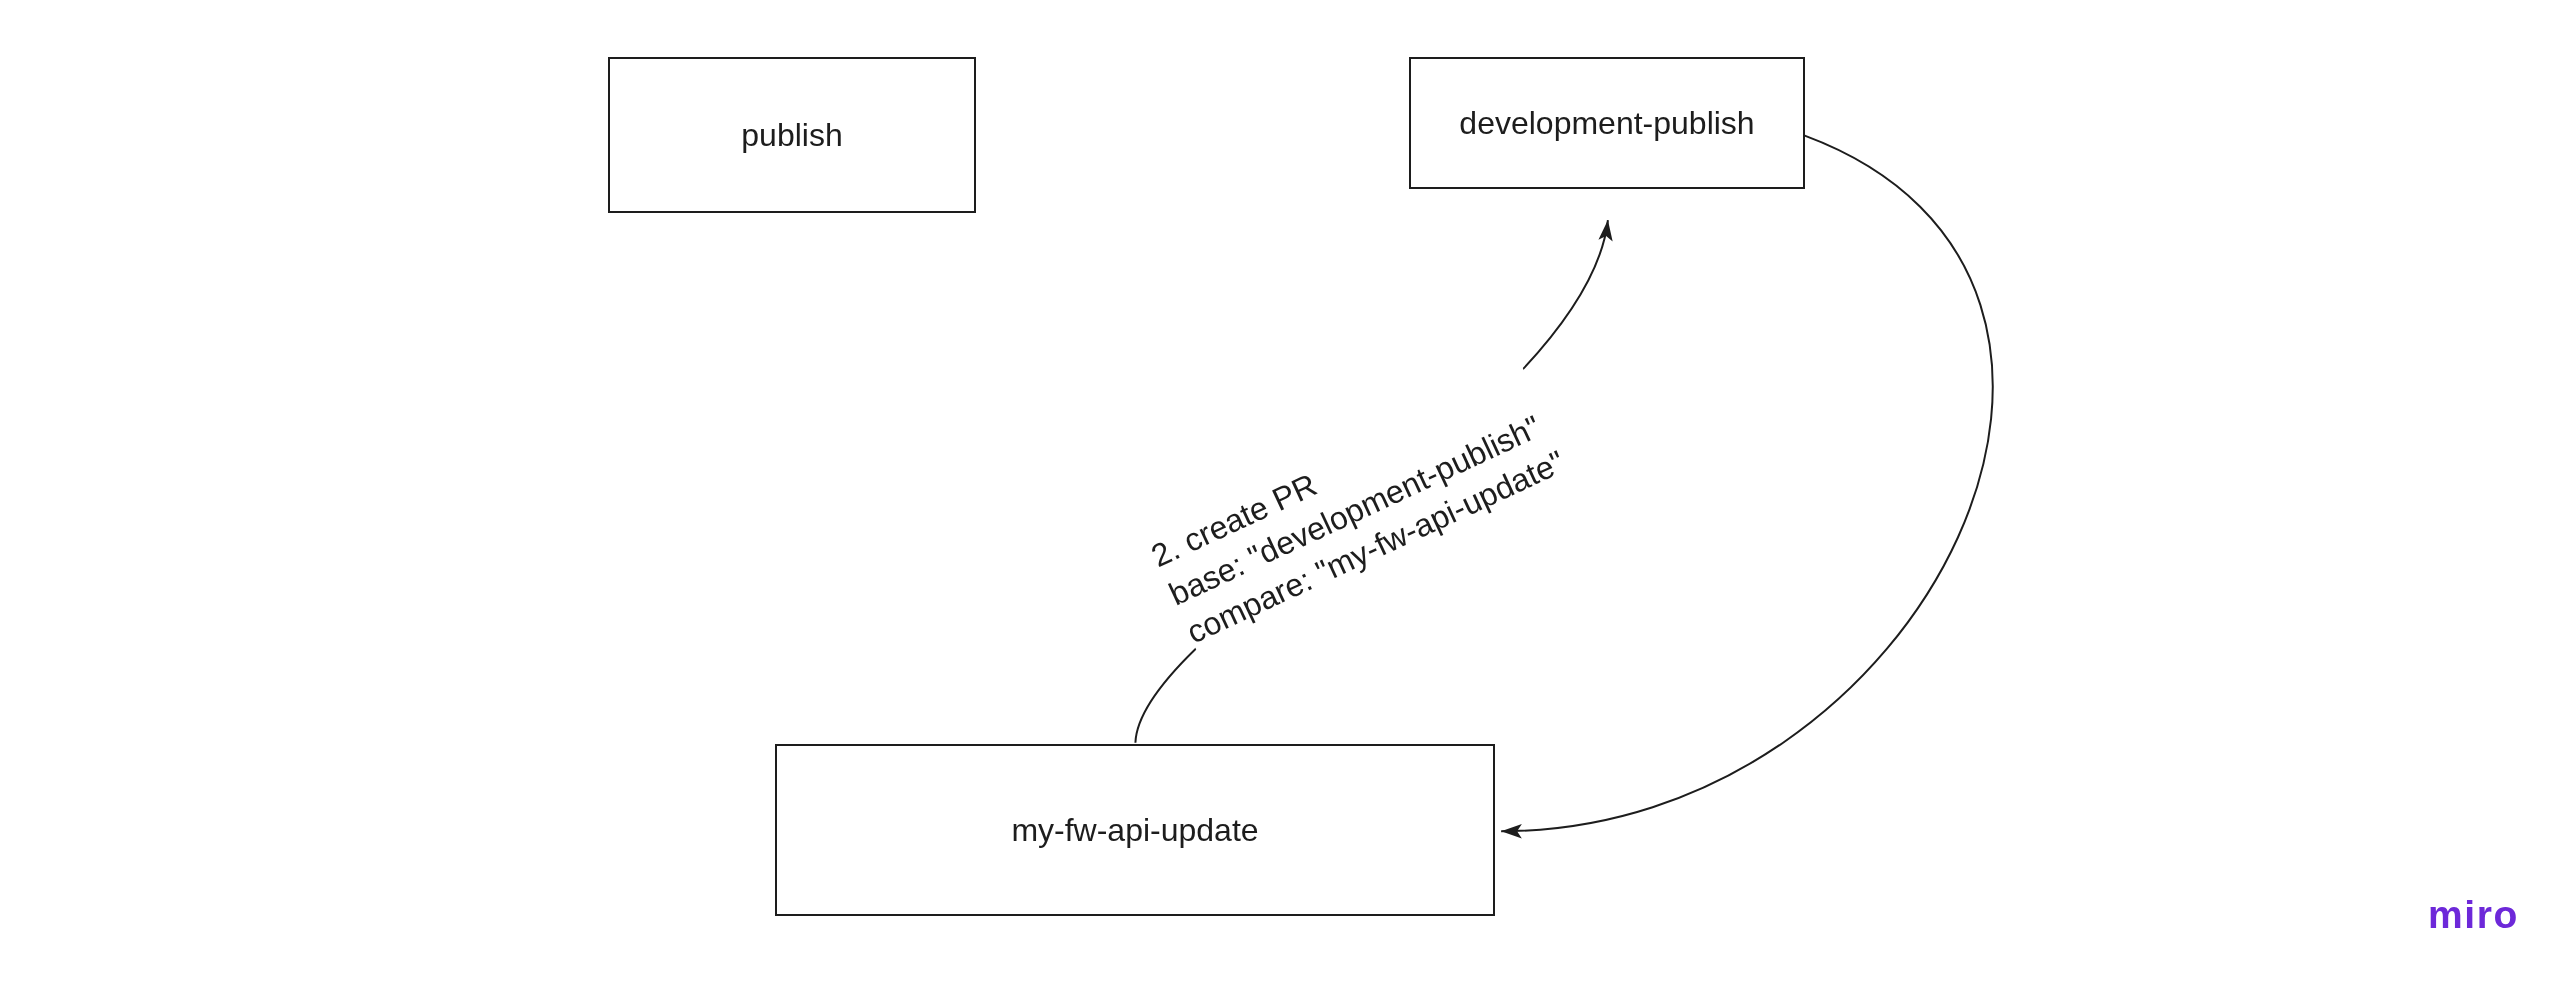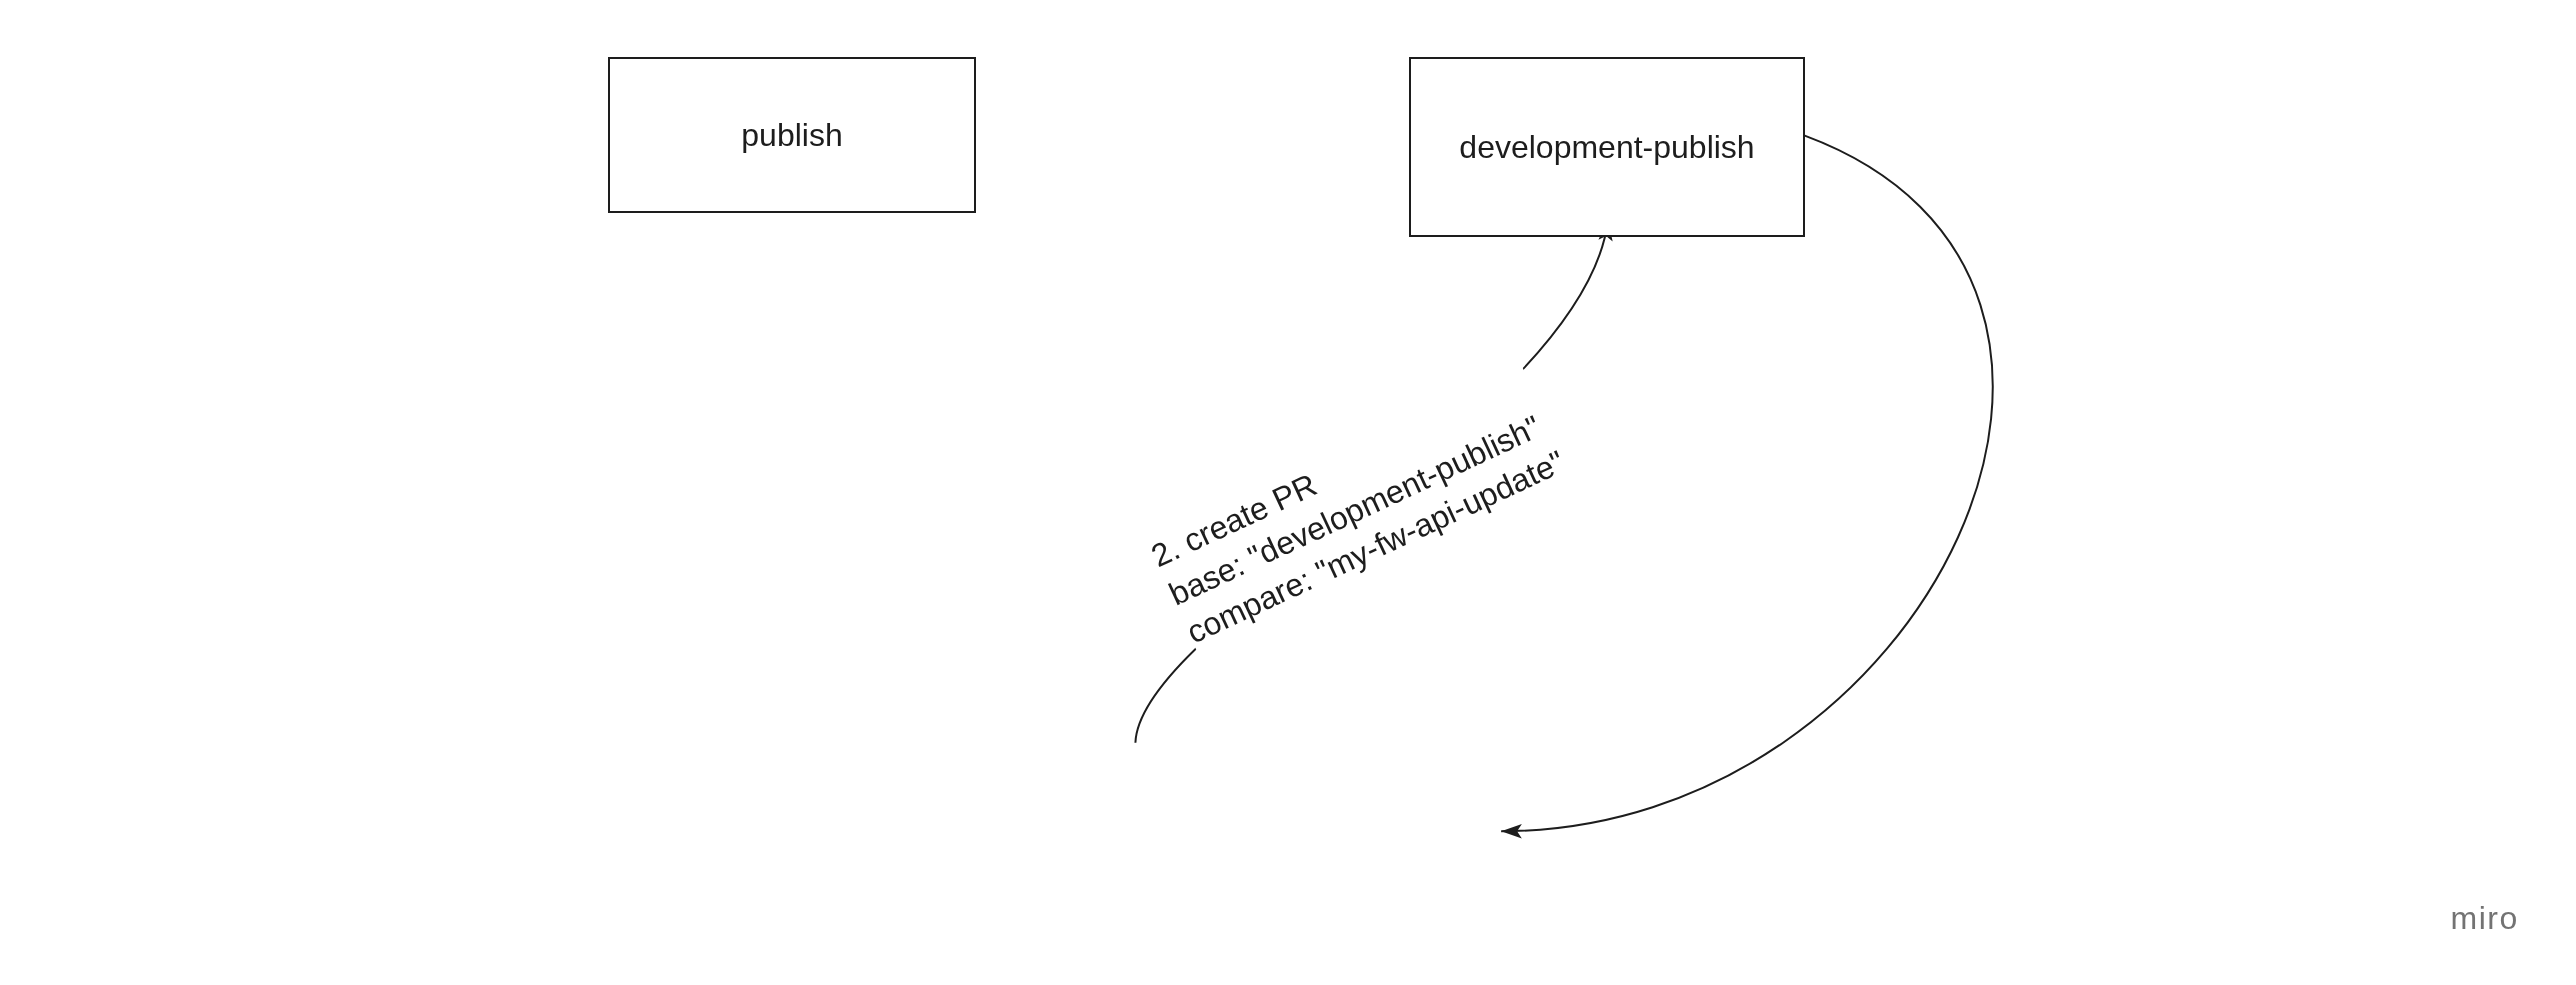--- a/index.html
+++ b/index.html
@@ -37,21 +37,21 @@
     display: flex;
     flex-direction: column;
     align-items: center;
     justify-content: center;
     text-align: center;
     font-size: 32px;
     line-height: 41px;
     z-index: 2;
   }
   .node-publish        { left: 608px;  top: 57px;  width: 368px; height: 156px; }
-  .node-dev-publish    { left: 1409px; top: 57px;  width: 396px; height: 180px; }
+  .node-dev-publish    { left: 1409px; top: 57px;  width: 396px; height: 132px; }
   .node-my-fw          { left: 775px;  top: 744px; width: 720px; height: 172px; }
   .connector-label {
     position: absolute;
     background: #ffffff;
     font-size: 32px;
     white-space: nowrap;
     z-index: 3;
   }
   .label-create-branch {
     left: 1950px;
@@ -64,24 +64,24 @@
     top: 531px;
     line-height: 42px;
     transform: rotate(-25deg);
     transform-origin: 0 50%;
     padding: 1.6px 3.2px 1.6px 0;
   }
   .watermark {
     position: absolute;
     right: 57px;
     bottom: 49px;
-    font-size: 32px;
-    font-weight: 400;
+    font-size: 39px;
+    font-weight: 700;
     letter-spacing: 1.6px;
-    color: #737373;
+    color: #6d28d9;
     z-index: 4;
     user-select: none;
   }
 </style>
 </head>
 <body>
 
 <div class="canvas">
 
   <svg class="connector-layer" viewBox="0 0 3233 1237" xmlns="http://www.w3.org/2000/svg">
@@ -97,20 +97,23 @@
   </svg>
 
   <div class="node node-publish">
     <div>publish</div>
   </div>
 
   <div class="node node-dev-publish">
     <div>development-publish</div>
   </div>
 
+  <div class="node node-my-fw">
+    <div>my-fw-api-update</div>
+  </div>
 
 
   <div class="connector-label label-create-pr">
     <div>2. create PR</div>
     <div>base: "development-publish"</div>
     <div>compare: "my-fw-api-update"</div>
   </div>
 
   <div class="watermark">miro</div>
 

